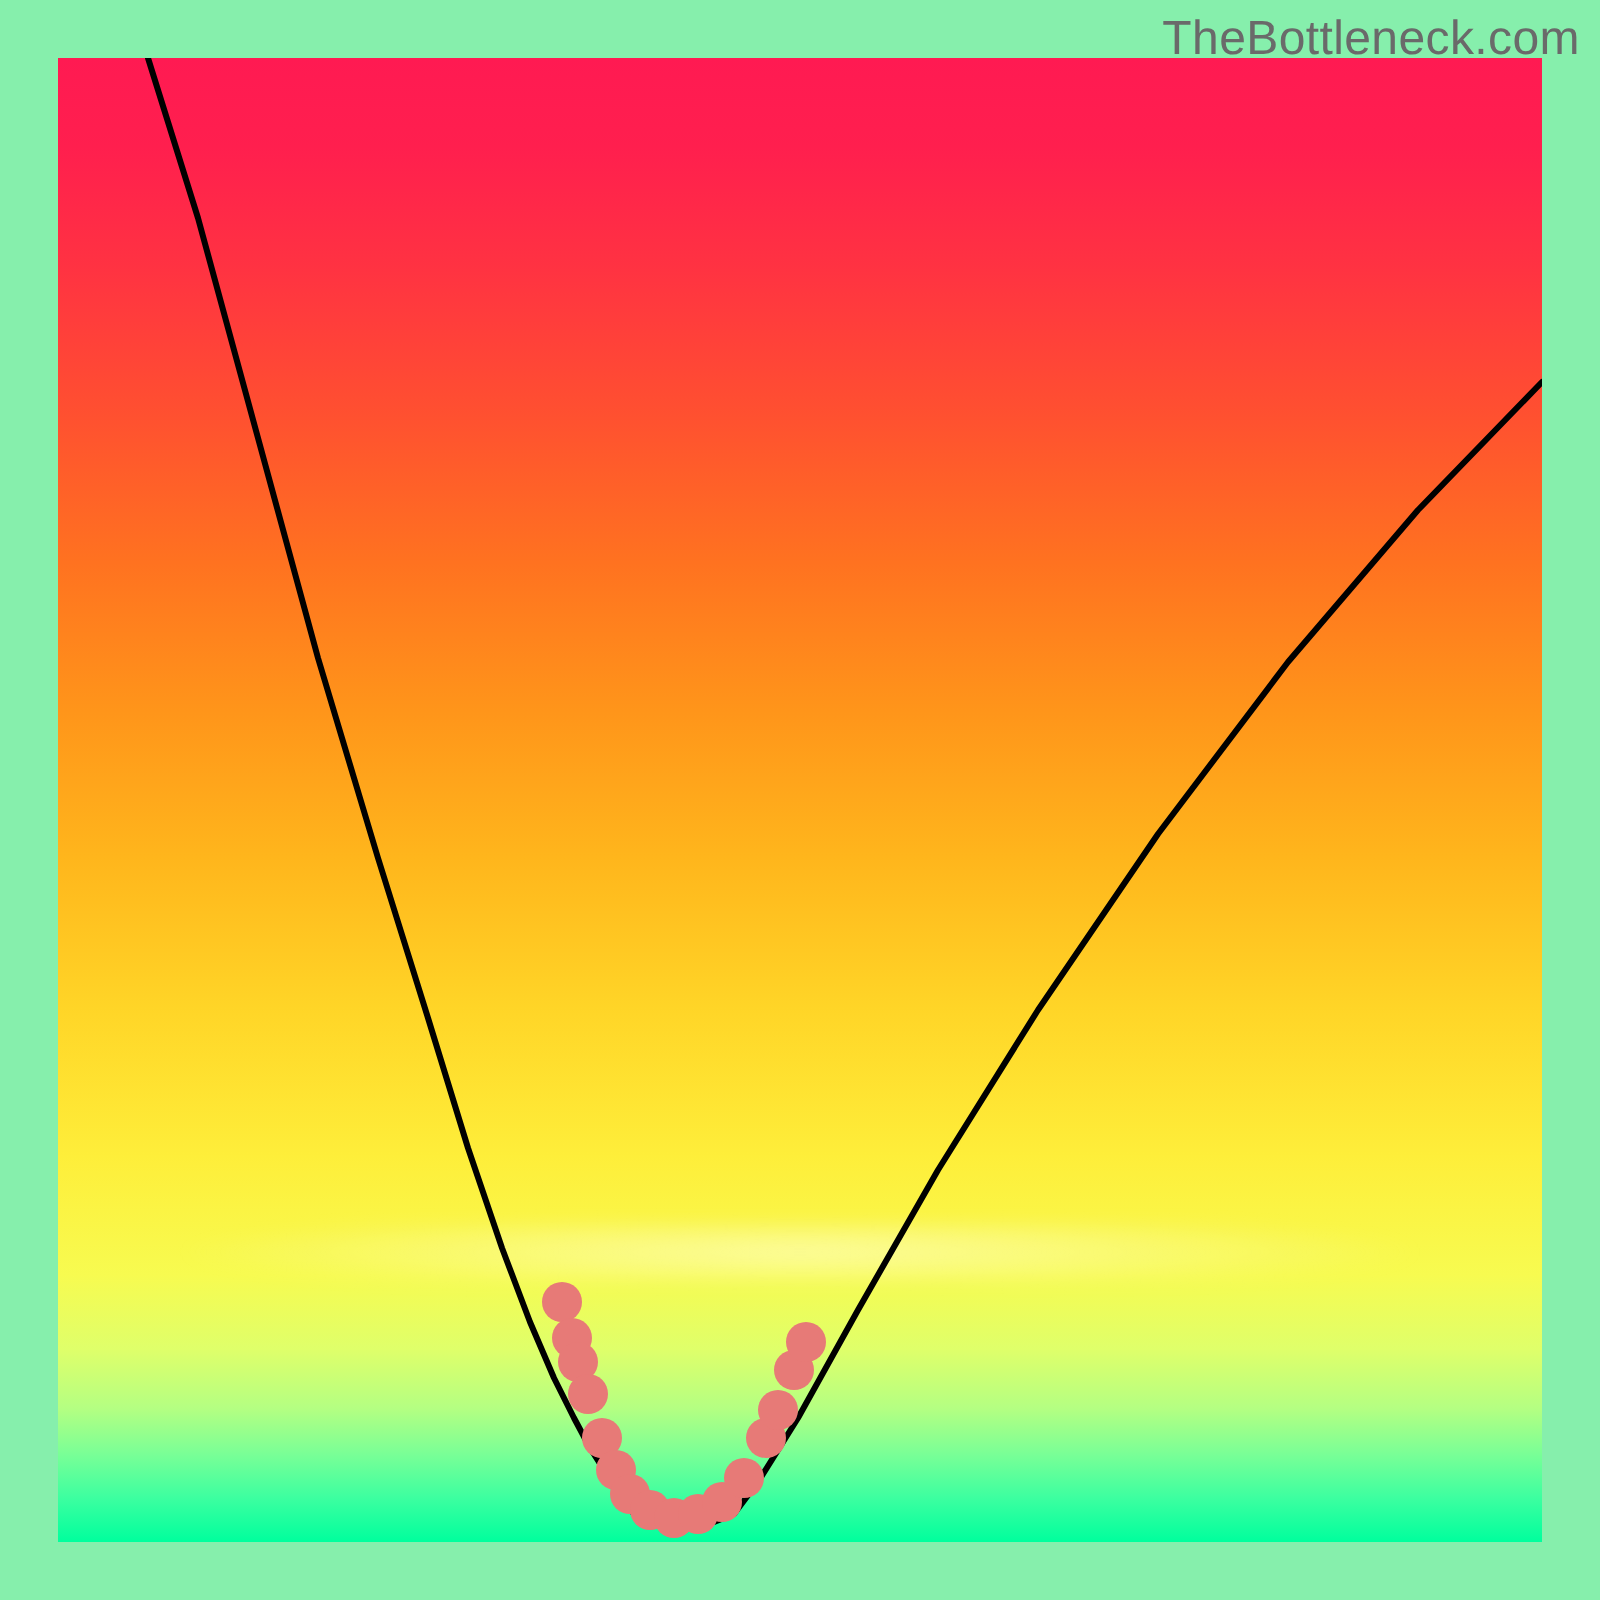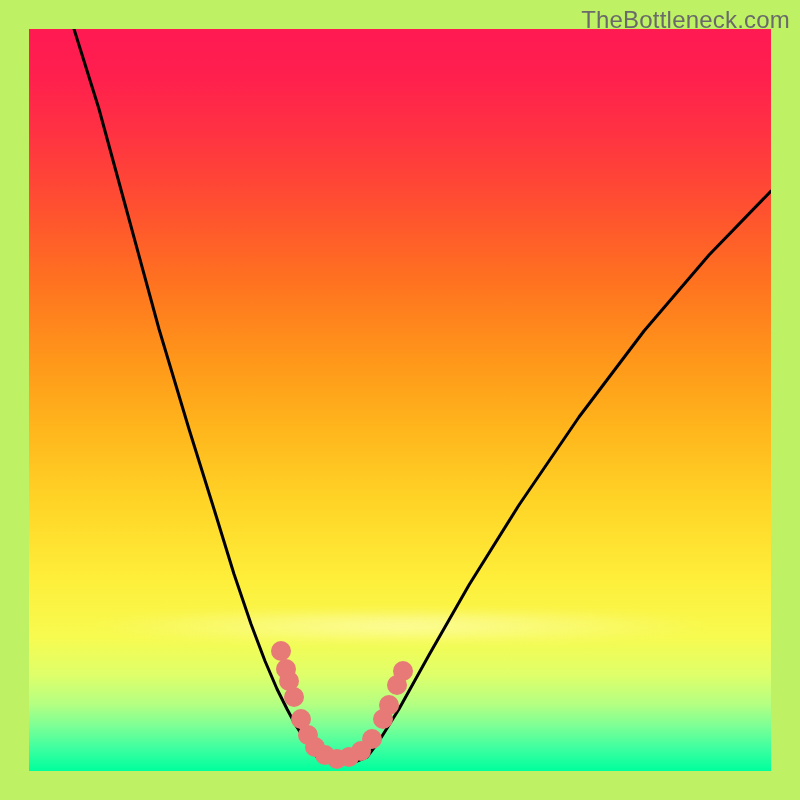--- a/index.html
+++ b/index.html
@@ -9,21 +9,21 @@
     height: 800px;
     background: #000;
     overflow: hidden;
   }
   .frame {
     position: absolute;
     left: 0;
     top: 0;
     width: 800px;
     height: 800px;
-    background: #bef264;
+    background: #86efac;
   }
   .plot-area {
     position: absolute;
     left: 29px;
     top: 29px;
     width: 742px;
     height: 742px;
     overflow: hidden;
   }
   .gradient {

